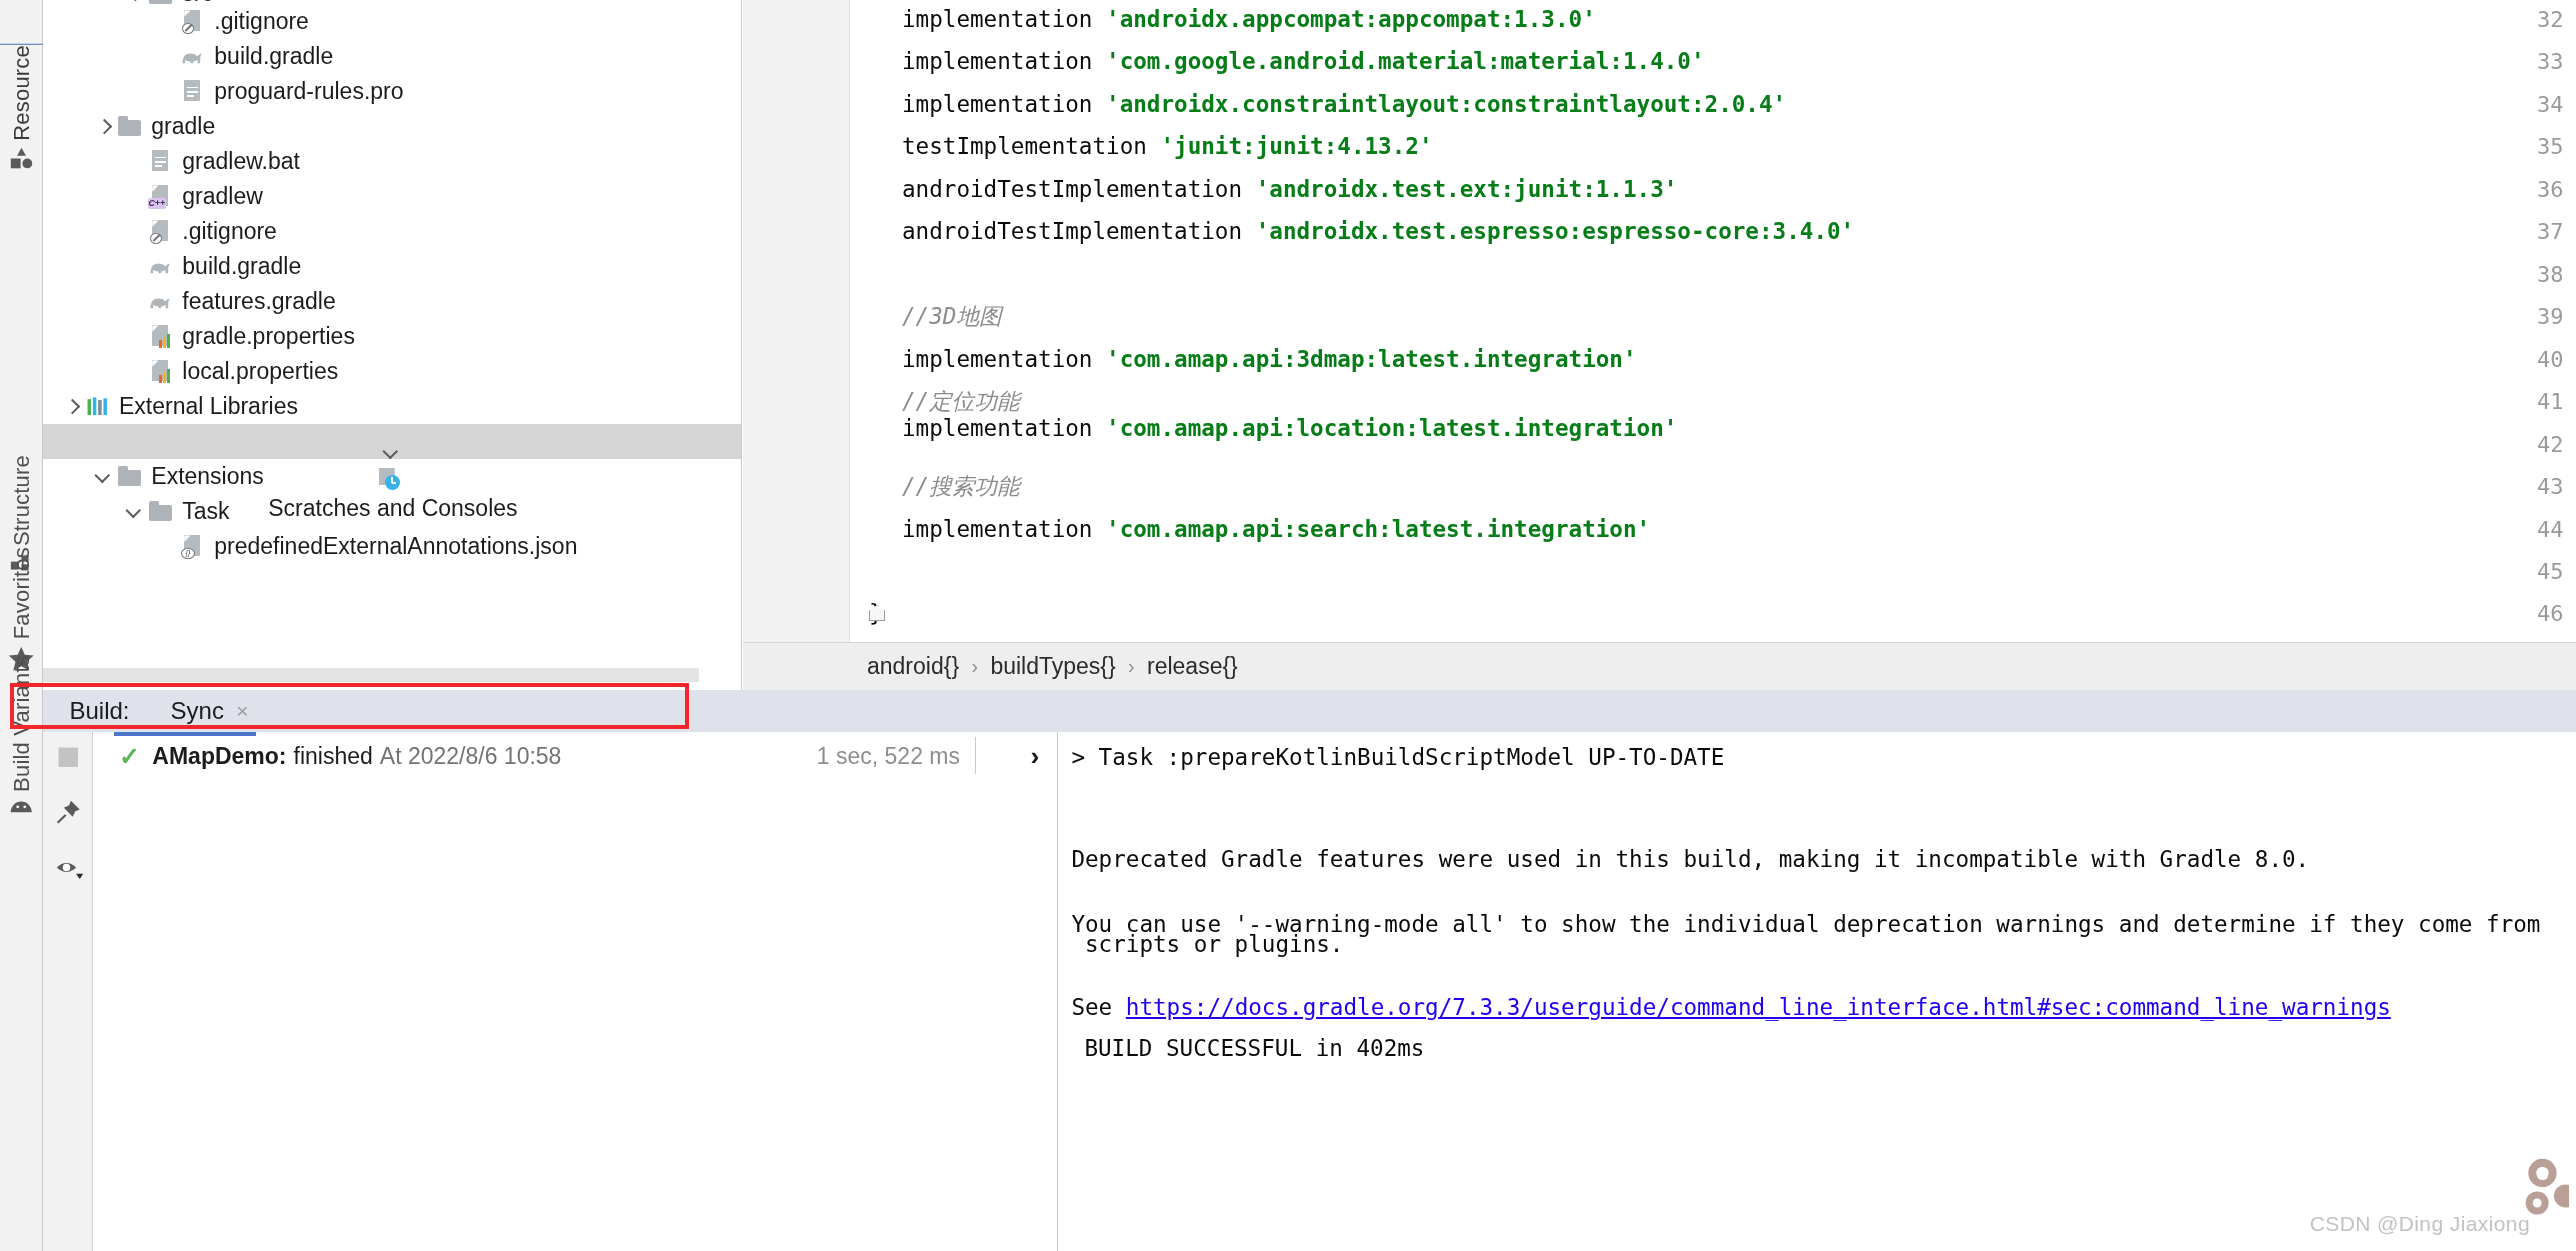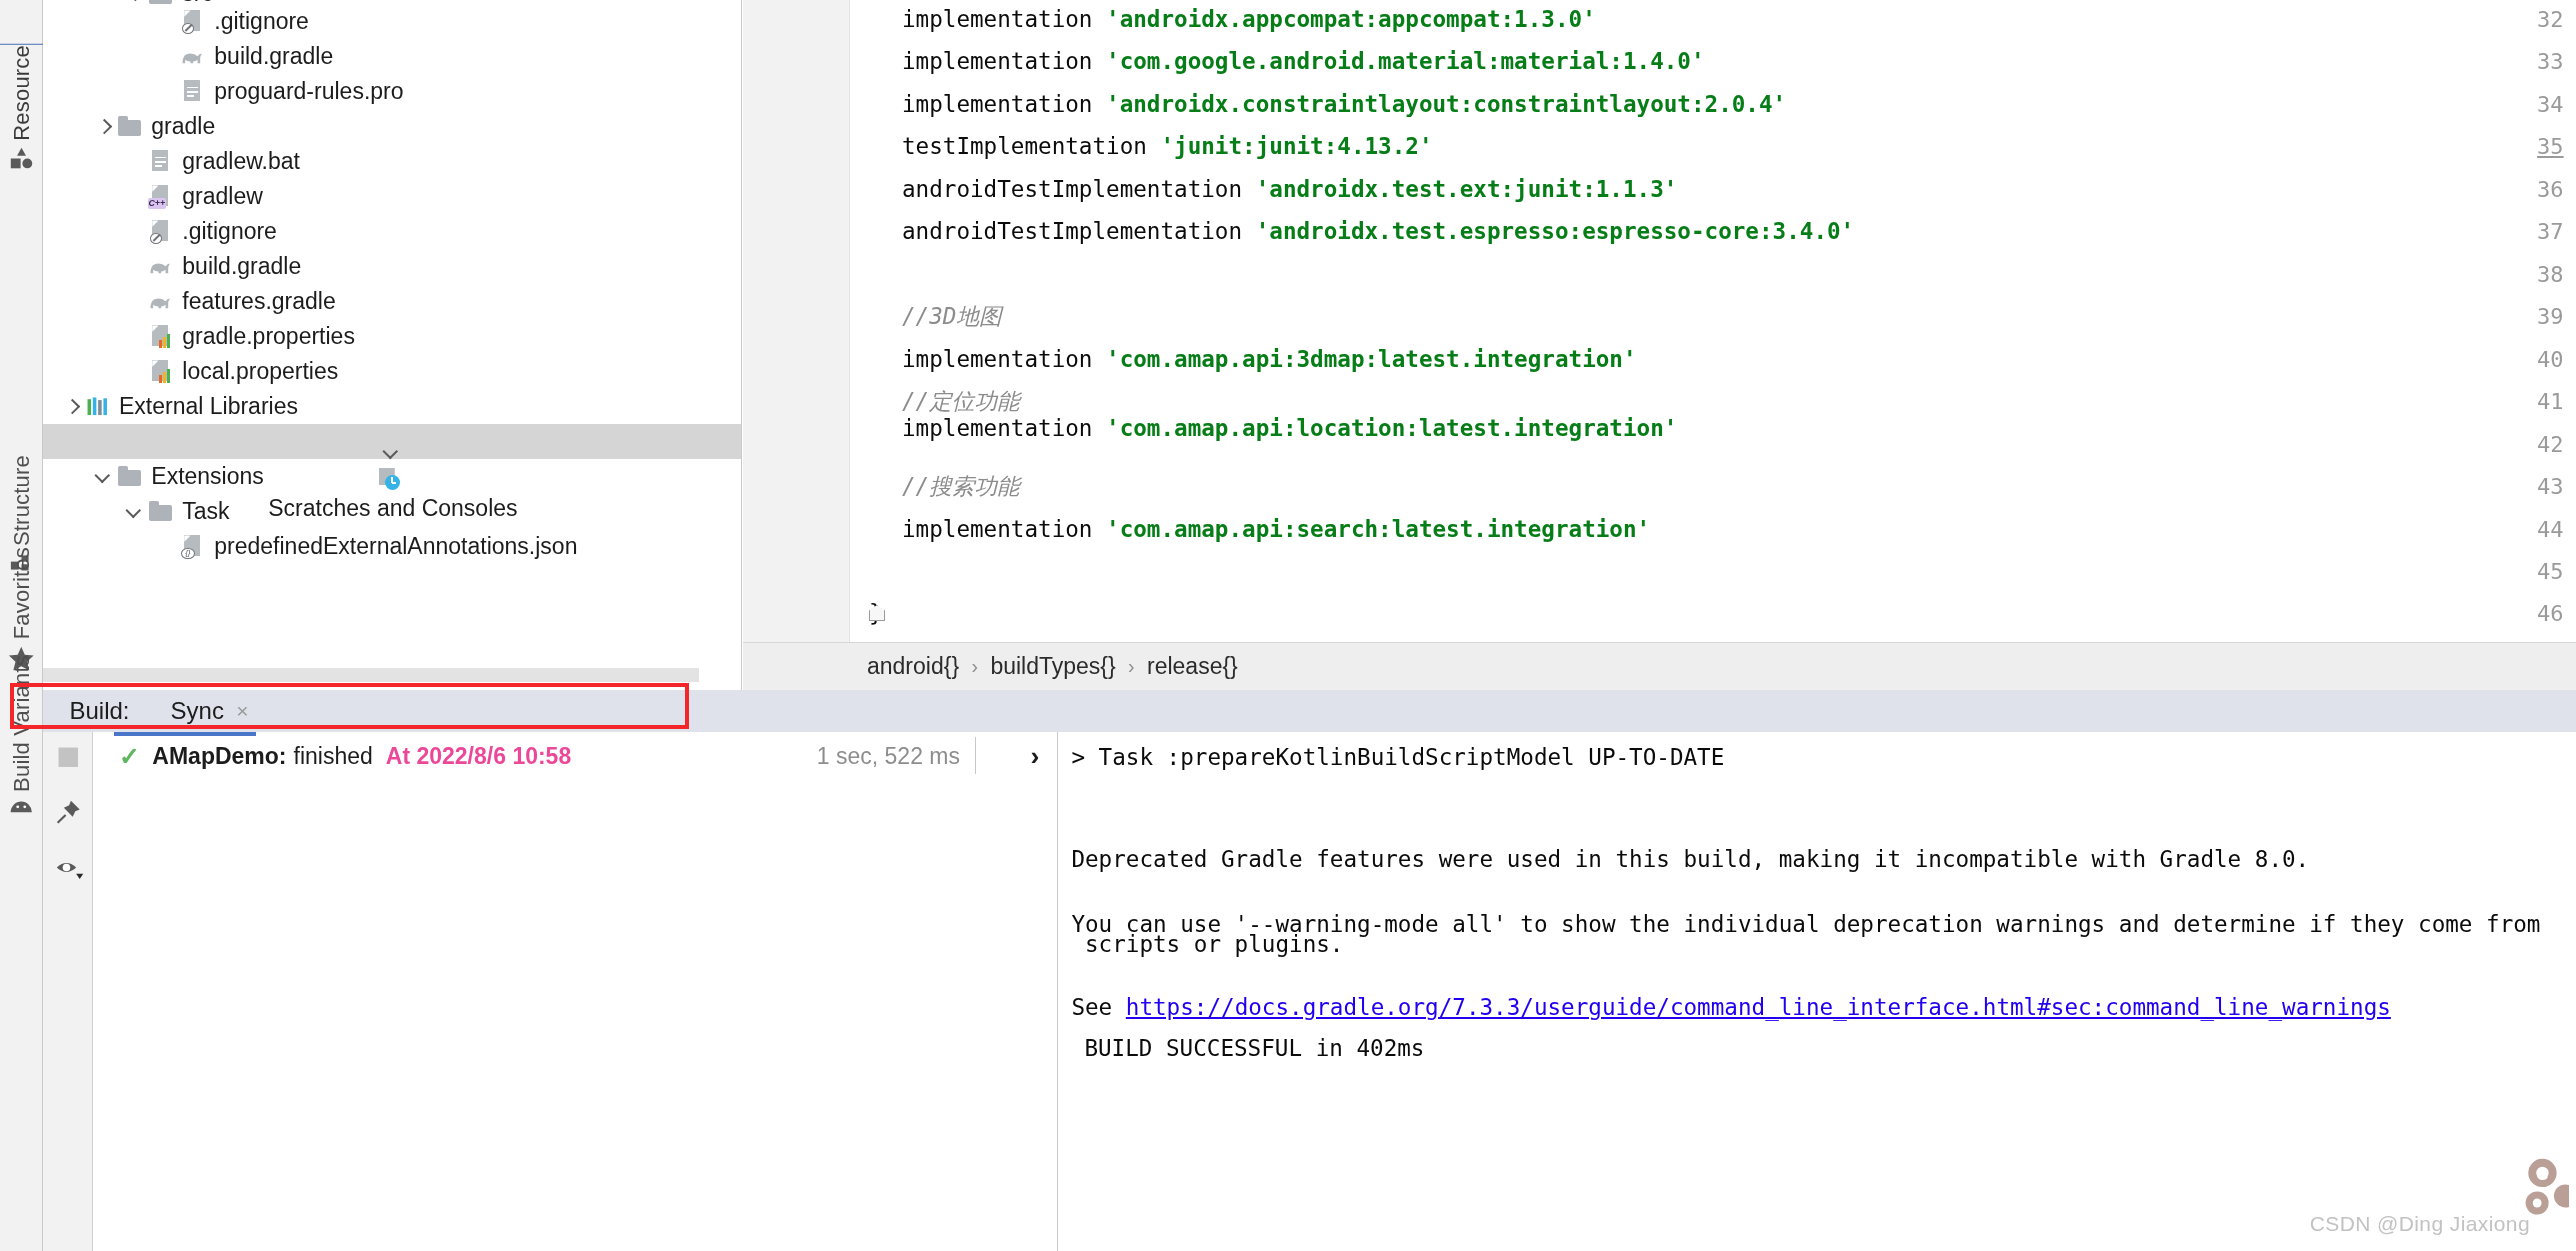--- a/index.html
+++ b/index.html
@@ -200,21 +200,21 @@
   .bluebar{
     position:absolute;left:19.5px;top:0;width:142px;height:3.5px;background:#4a76c9;
   }
   .redbox{
     position:absolute;left:9.7px;top:683px;width:679px;height:46px;
     border:4.4px solid #f4262a;box-sizing:border-box;pointer-events:none;
   }
   .chk{color:#5fb65f;font-size:25px;margin-right:12.4px;font-weight:bold;}
   .bname{font-weight:bold;}
   .bfin{margin-left:7px;}
-  .bat{color:#ec4899;margin-left:13px;font-weight:bold;}
+  .bat{color:#737373;margin-left:7px;}
   .bdur{
     position:absolute;right:97px;top:0;height:48px;line-height:48px;
     color:#8d8d8d;font-size:23px;
   }
   .bchev{
     position:absolute;right:17.7px;top:0;height:48px;line-height:48px;
     font-size:26.5px;color:#1c1c1c;font-weight:bold;
   }
   .bdivider{
     position:absolute;right:81px;top:5.3px;width:0.9px;height:37px;background:#c9c9c9;
@@ -441,21 +441,21 @@
   <div class="editor">
     <div class="gutter"></div>
     <div class="gutter2"></div>
     <div id="editorLines">
         <div class="lnum" style="top: 0px;">32</div>
         <div class="cline" style="top: 0px; left: 159px;"><span class="">implementation </span><span class="str">'androidx.appcompat:appcompat:1.3.0'</span></div>
         <div class="lnum" style="top: 42px;">33</div>
         <div class="cline" style="top: 42px; left: 159px;"><span class="">implementation </span><span class="str">'com.google.android.material:material:1.4.0'</span></div>
         <div class="lnum" style="top: 85px;">34</div>
         <div class="cline" style="top: 85px; left: 159px;"><span class="">implementation </span><span class="str">'androidx.constraintlayout:constraintlayout:2.0.4'</span></div>
-        <div class="lnum" style="top: 127px; text-decoration: underline;">35</div>
+        <div class="lnum" style="top: 127px;">35</div>
         <div class="cline" style="top: 127px; left: 159px;"><span class="">testImplementation </span><span class="str">'junit:junit:4.13.2'</span></div>
         <div class="lnum" style="top: 170px;">36</div>
         <div class="cline" style="top: 170px; left: 159px;"><span class="">androidTestImplementation </span><span class="str">'androidx.test.ext:junit:1.1.3'</span></div>
         <div class="lnum" style="top: 212px;">37</div>
         <div class="cline" style="top: 212px; left: 159px;"><span class="">androidTestImplementation </span><span class="str">'androidx.test.espresso:espresso-core:3.4.0'</span></div>
         <div class="lnum" style="top: 255px;">38</div>
         <div class="cline" style="top: 255px; left: 159px;"></div>
         <div class="lnum" style="top: 297px;">39</div>
         <div class="cline" style="top: 297px; left: 159px;"><span class="cmt">//3D地图</span></div>
         <div class="lnum" style="top: 340px;">40</div>

